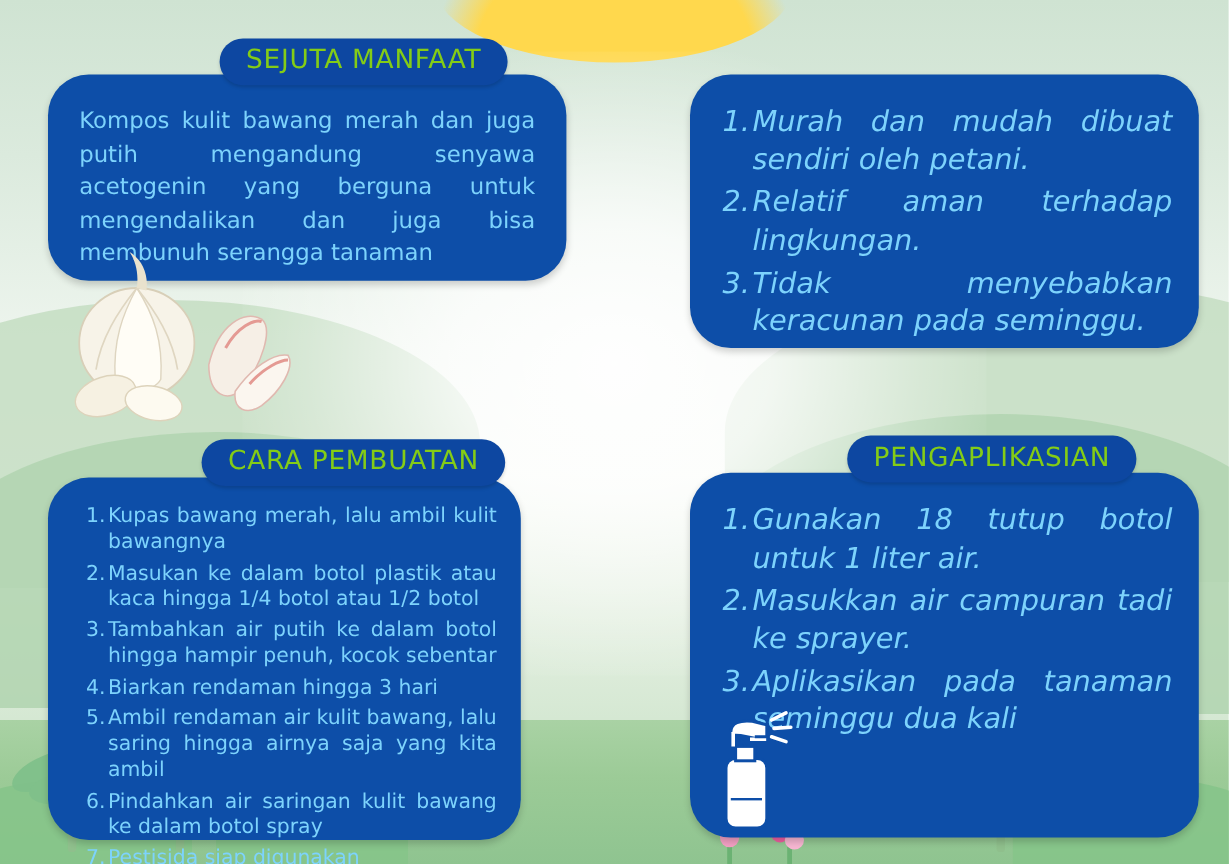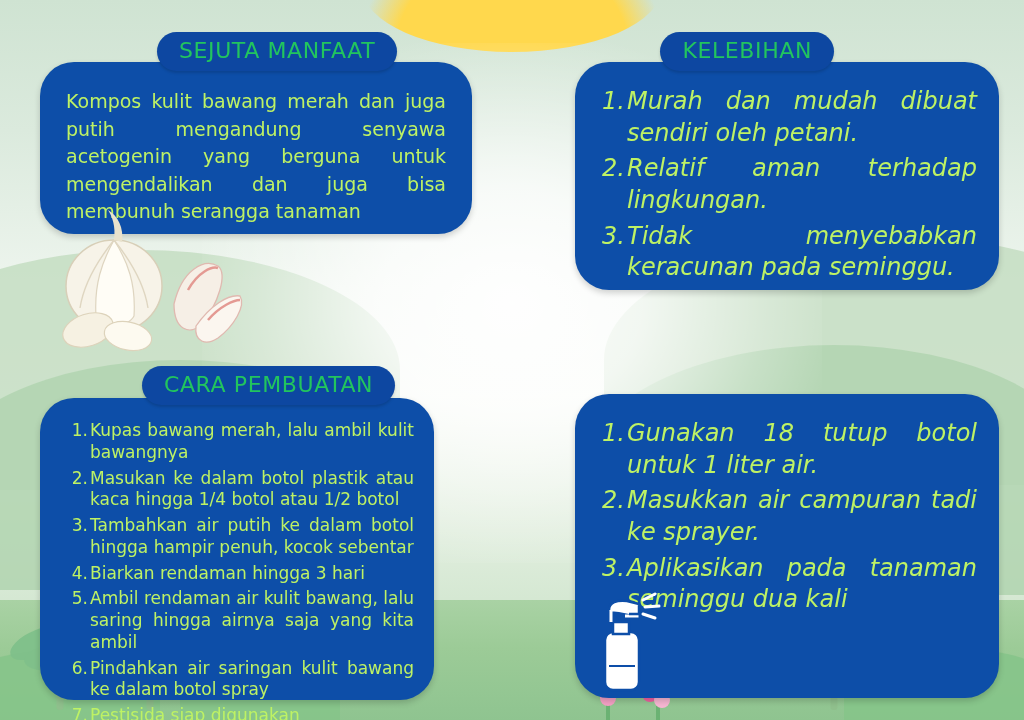--- a/index.html
+++ b/index.html
@@ -118,34 +118,35 @@
     bottom: 0; left: 50%;
     width: 4px; height: 34px;
     background: #6bb273;
     transform: translateX(-50%);
   }
 
   
   .headline {
     position: absolute;
     background: #0d47a1;
-    color: #22c55e;
+    color: #84cc16;
     border-radius: 22px;
     padding: 6px 22px 8px 22px;
     font-size: 22px;
     letter-spacing: .6px;
     z-index: 5;
     box-shadow: 0 2px 3px rgba(0,0,0,0.15);
     font-family: "DejaVu Sans", sans-serif;
     white-space: nowrap;
+    margin-left: 26px;
   }
   .card {
     position: absolute;
     background: #0d4ea8;
-    color: #bef264;
+    color: #7dd3fc;
     border-radius: 34px;
     box-shadow: 0 3px 6px rgba(0,0,0,0.18);
     z-index: 4;
   }
   .card p, .card ol {
     margin: 0;
   }
 
   
   #hl-manfaat { left: 157px; top: 32px; }
@@ -307,21 +308,20 @@
 
     <ellipse cx="46" cy="122" rx="26" ry="16" fill="#f6f1e2" stroke="#ddd3bb" stroke-width="1.2" transform="rotate(-18 46 122)"></ellipse>
     <ellipse cx="86" cy="128" rx="24" ry="14" fill="#fdfaf0" stroke="#ddd3bb" stroke-width="1.2" transform="rotate(12 86 128)"></ellipse>
 
     <path d="M132 96 C140 62 162 50 176 58 C186 66 176 96 160 116 C148 128 132 122 132 96 Z" fill="#f6efe6" stroke="#e0b9b0" stroke-width="1.3"></path>
     <path d="M146 82 C156 64 170 58 176 60" fill="none" stroke="#e49a93" stroke-width="2.5"></path>
     <path d="M154 118 C168 98 186 86 198 88 C204 98 192 118 176 130 C164 138 152 134 154 118 Z" fill="#fbf6ef" stroke="#e0b9b0" stroke-width="1.3"></path>
     <path d="M166 112 C178 98 192 92 198 92" fill="none" stroke="#e49a93" stroke-width="2.5"></path>
   </svg>
 
-  <div class="headline" id="hl-kelebihan">KELEBIHAN</div>
   <div class="card" id="card-kelebihan">
     <ol class="numlist list-lg">
       <li>Murah dan mudah dibuat sendiri oleh petani.</li>
       <li>Relatif aman terhadap lingkungan.</li>
       <li>Tidak menyebabkan keracunan pada seminggu.</li>
     </ol>
   </div>
 
   <div class="headline" id="hl-cara">CARA PEMBUATAN</div>
   <div class="card" id="card-cara">
@@ -329,20 +329,21 @@
       <li>Kupas bawang merah, lalu ambil kulit bawangnya</li>
       <li>Masukan ke dalam botol plastik atau kaca hingga 1/4 botol atau 1/2 botol</li>
       <li>Tambahkan air putih ke dalam botol hingga hampir penuh, kocok sebentar</li>
       <li>Biarkan rendaman hingga 3 hari</li>
       <li>Ambil rendaman air kulit bawang, lalu saring hingga airnya saja yang kita ambil</li>
       <li>Pindahkan air saringan kulit bawang ke dalam botol spray</li>
       <li>Pestisida siap digunakan</li>
     </ol>
   </div>
 
+  <div class="headline" id="hl-apl">PENGAPLIKASIAN</div>
   <div class="card" id="card-apl">
     <ol class="numlist list-lg">
       <li>Gunakan 18 tutup botol untuk 1 liter air.</li>
       <li>Masukkan air campuran tadi ke sprayer.</li>
       <li>Aplikasikan pada tanaman seminggu dua kali</li>
     </ol>
   </div>
 
   <svg id="sprayer" viewBox="0 0 96 112">
     <rect x="30" y="44" width="34" height="58" rx="8" fill="#ffffff" stroke="#0d4ea8" stroke-width="2.5"></rect>

